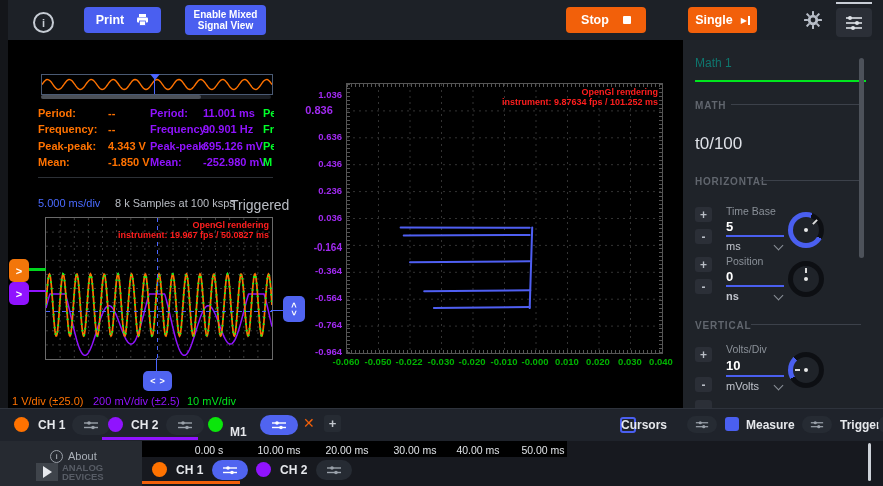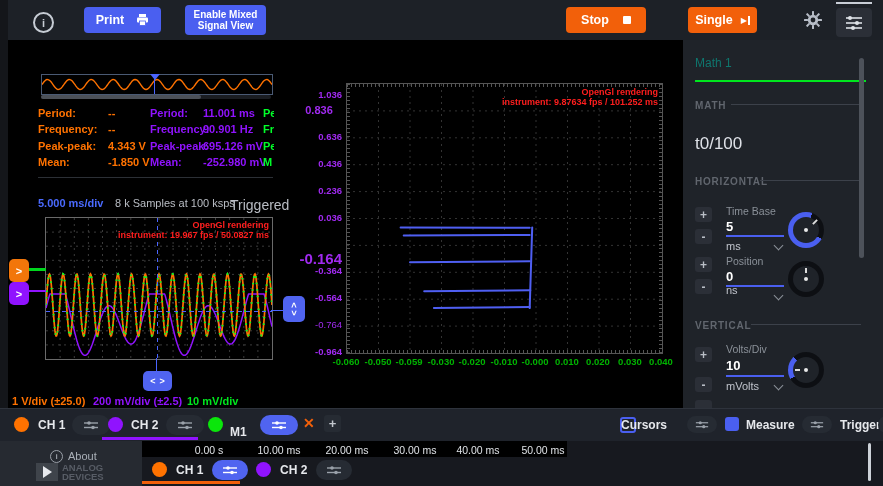--- a/index.html
+++ b/index.html
@@ -1,19 +1,19 @@
 <!DOCTYPE html>
 <html><head>
 <meta charset="utf-8">
 <style>
   html,body{margin:0;padding:0;background:#111;}
   #app{position:relative;width:883px;height:486px;background:#000;overflow:hidden;
        font-family:"Liberation Sans",sans-serif;-webkit-font-smoothing:antialiased;}
   .abs{position:absolute;}
-  .b{font-weight:700;}
+  .b{font-weight:400;}
   .topbar{left:0;top:0;width:883px;height:40px;background:#1d2127;}
   .leftstrip{left:0;top:0;width:8px;height:441px;background:#14161a;}
   .btn-blue{background:#4a5ff0;color:#fff;border:none;border-radius:4px;font-weight:700;
             font-family:"Liberation Sans",sans-serif;display:flex;align-items:center;justify-content:center;cursor:pointer;}
   .btn-orange{background:#f2600a;color:#fff;border:none;border-radius:4px;font-weight:700;
             font-family:"Liberation Sans",sans-serif;display:flex;align-items:center;justify-content:center;gap:14px;cursor:pointer;}
   .infoicon{width:17px;height:17px;border:2px solid #c6ccd4;border-radius:50%;color:#c6ccd4;
             font-size:11px;font-weight:700;display:flex;align-items:center;justify-content:center;}
   .hamb{background:#2b2f37;border-radius:4px;display:flex;align-items:center;justify-content:center;}
   .mono-sep{background:#2c3036;height:1px;}
@@ -275,21 +275,21 @@
 
   <button class="abs pm" style="left:695px;top:257px;">
       <span>+</span>
     </button>
   <button class="abs pm" style="left:695px;top:279px;">
       <span>-</span>
     </button>
   <span class="abs plabel" style="left:726px;top:255px;">Position</span>
   <span class="abs pvalue" style="left:726px;top:269px;">0</span>
   <div class="abs" style="left:726px;top:285px;width:58px;height:2px;background:#4a5ff0;"></div>
-  <span class="abs punit" style="left:726px;top:284px;">ns</span>
+  <span class="abs punit" style="left:726px;top:290px;font-weight:bold;">ns</span>
   <div class="abs caret" style="left:775px;top:292px;"></div>
   <div class="abs knob" style="left:788px;top:261px;background:#0d0f13;">
     <div class="khole"></div>
     <div class="abs" style="left:17px;top:7px;width:2px;height:5px;background:#ddd;"></div>
     <div class="kdot"></div>
   </div>
 
   <span class="abs sect" style="left:695px;top:320px;">VERTICAL</span>
   <div class="abs rule" style="left:751px;top:324px;width:110px;"></div>
 
@@ -439,28 +439,28 @@
   </div>
   <div class="abs" style="left:142px;top:481px;width:98px;height:3px;background:#f2600a;"></div>
   <div class="abs" style="left:868px;top:443px;width:3px;height:38px;background:#cdd2d8;border-radius:2px;"></div>
 
 <span class="abs" style="left: 296px; top: 61px; width: 46px; text-align: right; color: rgb(160, 42, 240); font-size: 9.5px; font-weight: 700; margin-top: 28px;">1.036</span>
     <span class="abs" style="left: 296px; top: 104px; width: 46px; text-align: center; color: rgb(160, 42, 240); font-size: 11px; font-weight: 700;">0.836</span>
     <span class="abs" style="left: 296px; top: 131px; width: 46px; text-align: right; color: rgb(160, 42, 240); font-size: 9.5px; font-weight: 700;">0.636</span>
     <span class="abs" style="left: 296px; top: 158px; width: 46px; text-align: right; color: rgb(160, 42, 240); font-size: 9.5px; font-weight: 700;">0.436</span>
     <span class="abs" style="left: 296px; top: 185px; width: 46px; text-align: right; color: rgb(160, 42, 240); font-size: 9.5px; font-weight: 700;">0.236</span>
     <span class="abs" style="left: 296px; top: 212px; width: 46px; text-align: right; color: rgb(160, 42, 240); font-size: 9.5px; font-weight: 700;">0.036</span>
-    <span class="abs" style="left: 296px; top: 250px; width: 46px; text-align: right; color: rgb(160, 42, 240); font-size: 15px; font-weight: 700;">-0.164</span>
+    <span class="abs" style="left: 296px; top: 242px; width: 46px; text-align: right; color: rgb(160, 42, 240); font-size: 10px; font-weight: 700;">-0.164</span>
     <span class="abs" style="left: 296px; top: 265px; width: 46px; text-align: right; color: rgb(160, 42, 240); font-size: 9.5px; font-weight: 700;">-0.364</span>
     <span class="abs" style="left: 296px; top: 292px; width: 46px; text-align: right; color: rgb(160, 42, 240); font-size: 9.5px; font-weight: 700;">-0.564</span>
-    <span class="abs" style="left: 296px; top: 319px; width: 46px; text-align: right; color: rgb(160, 42, 240); font-size: 9.5px; font-weight: 400;">-0.764</span>
+    <span class="abs" style="left: 296px; top: 319px; width: 46px; text-align: right; color: rgb(160, 42, 240); font-size: 9.5px; font-weight: 700;">-0.764</span>
     <span class="abs" style="left: 296px; top: 346px; width: 46px; text-align: right; color: rgb(160, 42, 240); font-size: 9.5px; font-weight: 700;">-0.964</span>
     <span class="abs" style="left: 325px; top: 356px; width: 42px; text-align: center; color: rgb(0, 180, 0); font-size: 9.5px; font-weight: 700;">-0.060</span>
     <span class="abs" style="left: 357px; top: 356px; width: 42px; text-align: center; color: rgb(0, 180, 0); font-size: 9.5px; font-weight: 700;">-0.050</span>
-    <span class="abs" style="left: 388px; top: 356px; width: 42px; text-align: center; color: rgb(0, 180, 0); font-size: 9.5px; font-weight: 700;">-0.059</span>
+    <span class="abs" style="left: 388px; top: 356px; width: 42px; text-align: center; color: rgb(0, 180, 0); font-size: 9.5px; font-weight: 700;">-0.022</span>
     <span class="abs" style="left: 420px; top: 356px; width: 42px; text-align: center; color: rgb(0, 180, 0); font-size: 9.5px; font-weight: 700;">-0.030</span>
     <span class="abs" style="left: 451px; top: 356px; width: 42px; text-align: center; color: rgb(0, 180, 0); font-size: 9.5px; font-weight: 700;">-0.020</span>
     <span class="abs" style="left: 483px; top: 356px; width: 42px; text-align: center; color: rgb(0, 180, 0); font-size: 9.5px; font-weight: 700;">-0.010</span>
     <span class="abs" style="left: 514px; top: 356px; width: 42px; text-align: center; color: rgb(0, 180, 0); font-size: 9.5px; font-weight: 700;">-0.000</span>
     <span class="abs" style="left: 546px; top: 356px; width: 42px; text-align: center; color: rgb(0, 180, 0); font-size: 9.5px; font-weight: 700;">0.010</span>
     <span class="abs" style="left: 577px; top: 356px; width: 42px; text-align: center; color: rgb(0, 180, 0); font-size: 9.5px; font-weight: 700;">0.020</span>
     <span class="abs" style="left: 609px; top: 356px; width: 42px; text-align: center; color: rgb(0, 180, 0); font-size: 9.5px; font-weight: 700;">0.030</span>
     <span class="abs" style="left: 640px; top: 356px; width: 42px; text-align: center; color: rgb(0, 180, 0); font-size: 9.5px; font-weight: 700;">0.040</span>
     <span class="abs" style="left: 175px; top: 444px; width: 68px; text-align: center; color: rgb(223, 226, 230); font-size: 10.5px;">0.00 s</span>
     <span class="abs" style="left: 245px; top: 444px; width: 68px; text-align: center; color: rgb(223, 226, 230); font-size: 10.5px;">10.00 ms</span>

